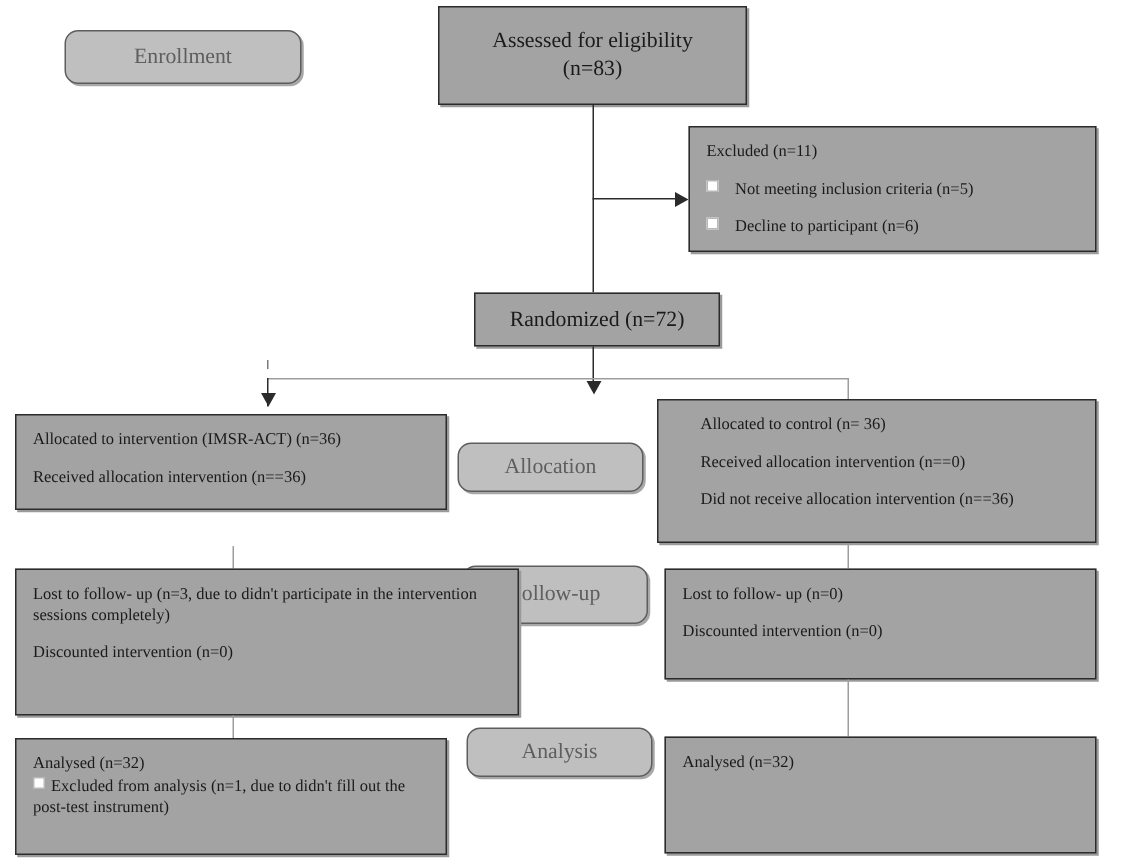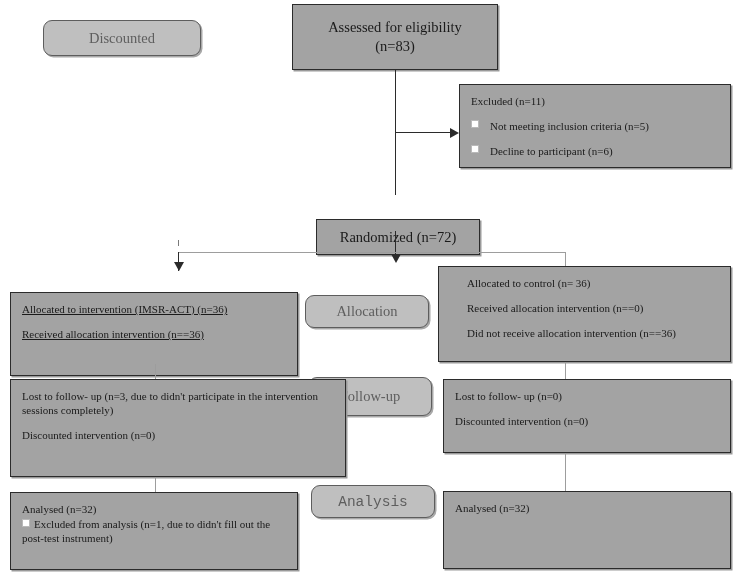--- a/index.html
+++ b/index.html
@@ -129,21 +129,21 @@
     width: 0;
     border-left: 1px solid #7a7a7a;
   }
 </style>
 </head>
 <body>
 
 <div id="diagram">
 
   <div class="stage" style="left:43px; top:20px; width:158px; height:36px;">
-    <span>Discounted</span>
+    <span>Enrollment</span>
   </div>
 
   <div class="box" style="left:292px; top:4px; width:206px; height:66px;">
     <div class="box-center">
       <div>
         <div>Assessed for eligibility</div>
         <div>(n=83)</div>
       </div>
     </div>
   </div>
@@ -160,21 +160,21 @@
         <span class="cbox"></span>
         <span>Not meeting inclusion criteria (n=5)</span>
       </div>
       <div class="cbline line-gap">
         <span class="cbox"></span>
         <span>Decline to participant (n=6)</span>
       </div>
     </div>
   </div>
 
-  <div class="box" style="left:316px; top:195px; width:164px; height:36px;margin-top:24px;">
+  <div class="box" style="left:316px; top:195px; width:164px; height:36px;">
     <div class="box-center">
       <span>Randomized (n=72)</span>
     </div>
   </div>
 
   <div class="vline" style="left:395px; top:231px; height:27px;"></div>
   <div class="arrow-down" style="left:391px; top:254px;"></div>
 
   <div class="hline-thin" style="left:178px; top:252px; width:388px;"></div>
 
@@ -182,21 +182,21 @@
   <div class="arrow-down" style="left:174px; top:262px;"></div>
 
   <div class="vline-thin" style="left:565px; top:252px; height:16px;"></div>
 
   <div class="tick" style="left:178px; top:240px; height:6px;"></div>
 
   <div class="stage" style="left:305px; top:295px; width:124px; height:33px;">
     <span>Allocation</span>
   </div>
 
-  <div class="box" style="left:10px; top:292px; width:288px; height:84px;text-decoration:underline;">
+  <div class="box" style="left:10px; top:276px; width:288px; height:64px;">
     <div class="box-inner">
       <div>Allocated to intervention (IMSR-ACT) (n=36)</div>
       <div class="line-gap">Received allocation intervention (n==36)</div>
     </div>
   </div>
 
   <div class="box" style="left:438px; top:266px; width:293px; height:96px;padding-left:17px;">
     <div class="box-inner">
       <div>Allocated to control (n= 36)</div>
       <div class="line-gap">Received allocation intervention (n==0)</div>
@@ -221,21 +221,21 @@
   <div class="box" style="left:443px; top:379px; width:288px; height:74px;">
     <div class="box-inner">
       <div>Lost to follow- up (n=0)</div>
       <div class="line-gap">Discounted intervention (n=0)</div>
     </div>
   </div>
 
   <div class="vline-thin" style="left:155px; top:477px; height:15px;"></div>
   <div class="vline-thin" style="left:565px; top:453px; height:38px;"></div>
 
-  <div class="stage" style="left:311px; top:485px; width:124px; height:33px;font-family:Liberation Mono, monospace;">
+  <div class="stage" style="left:311px; top:485px; width:124px; height:33px;">
     <span>Analysis</span>
   </div>
 
   <div class="box" style="left:10px; top:492px; width:288px; height:78px;">
     <div class="box-inner">
       <div>Analysed (n=32)</div>
       <div class="tight">
         <span class="cb-inline"></span><span>Excluded from analysis (n=1, due to didn't fill out the post-test instrument)</span>
       </div>
     </div>

